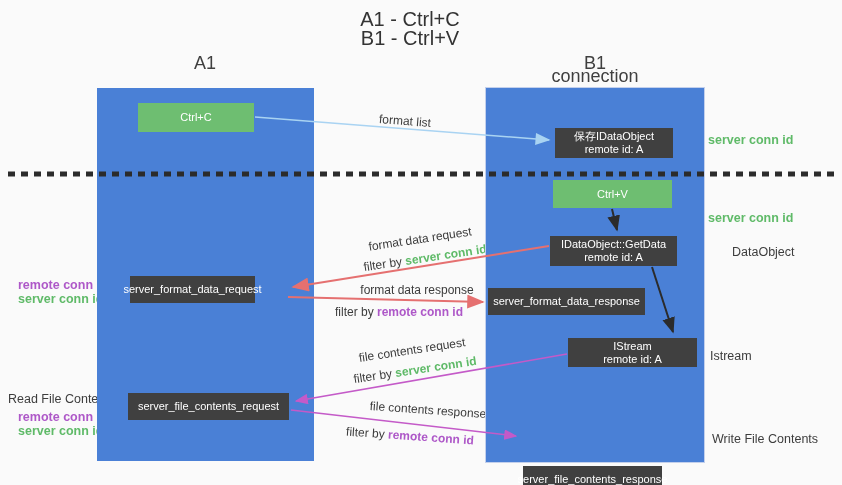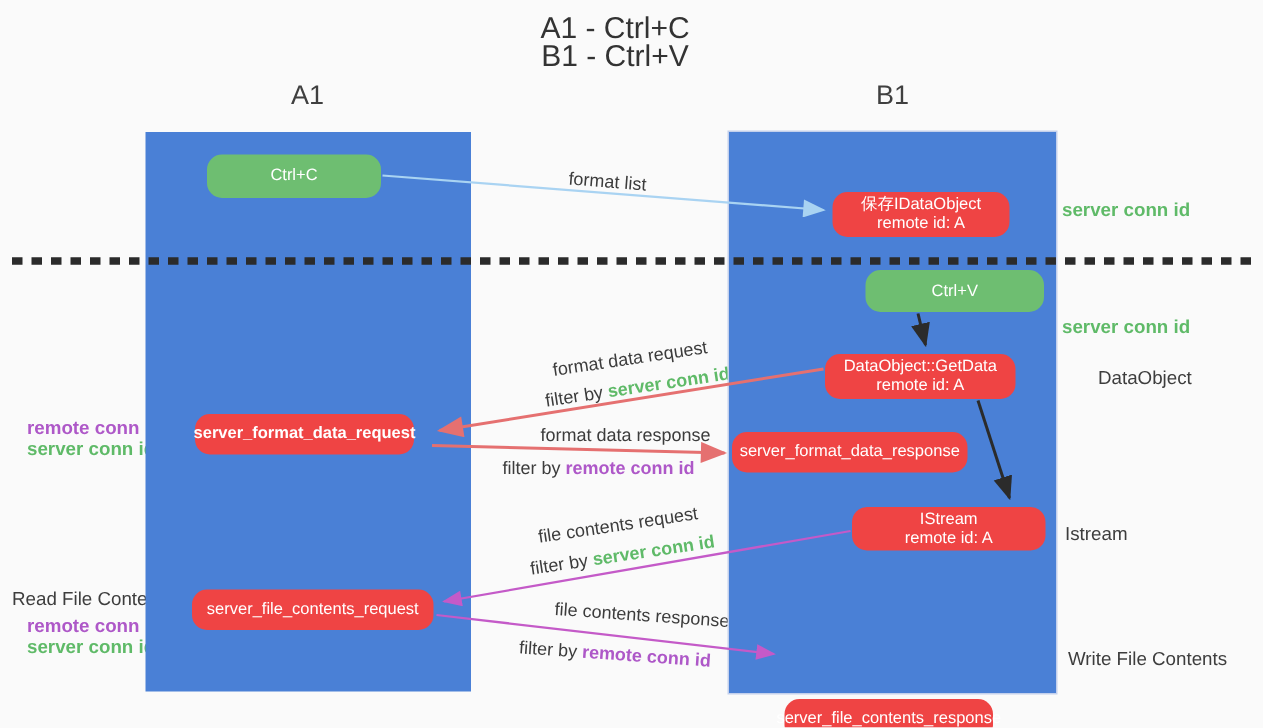--- a/index.html
+++ b/index.html
@@ -11,24 +11,24 @@
   .abs{position:absolute;}
   .title{
     left:310px;top:10px;width:200px;text-align:center;
     font-size:20px;line-height:19px;color:#333;
   }
   .lane-header{width:140px;text-align:center;font-size:18px;line-height:13px;color:#3f3f3f;}
   .lane{background:#4a80d6;}
   .lane-right{box-shadow:0 0 0 1px #c3d0ec;}
   .node{
     display:flex;flex-direction:column;align-items:center;justify-content:center;
-    color:#fff;font-size:11px;line-height:13px;text-align:center;white-space:nowrap;border-radius:10px;
+    color:#fff;font-size:11px;line-height:13px;text-align:center;white-space:nowrap;
   }
   .green-node{background:#6ebe71;}
-  .orange-node{background:#ef4444;}
+  .orange-node{background:#404040;}
   .side-label{font-size:12.5px;color:#3d3d3d;white-space:nowrap;}
   .c-green{color:#5fba68;font-weight:bold;}
   .c-purple{color:#ae58c8;font-weight:bold;}
   .right-align{text-align:right;}
   .arrow-label{
     font-size:12px;color:#3c3c3c;white-space:nowrap;
     transform:translate(-50%,-50%);
   }
   .r-neg8{transform:translate(-50%,-50%) rotate(-8.5deg);}
   .r-pos4{transform:translate(-50%,-50%) rotate(4deg);}
@@ -44,20 +44,21 @@
   <div class="abs title">
     <div>A1 - Ctrl+C</div>
     <div>B1 - Ctrl+V</div>
   </div>
 
   <div class="abs lane-header" style="left:135px;top:57px;">
     <div>A1</div>
   </div>
   <div class="abs lane-header" style="left:525px;top:57px;">
     <div>B1</div>
+    <div>connection</div>
   </div>
 
   <div class="abs lane" style="left:97px;top:88px;width:217px;height:373px;"></div>
   <div class="abs lane lane-right" style="left:486px;top:88px;width:218px;height:374px;"></div>
 
   <svg class="overlay" width="842" height="485" viewBox="0 0 842 485">
     <defs>
       <marker id="m-blue" viewBox="0 0 10 8" refX="9" refY="4" markerWidth="11" markerHeight="8" orient="auto">
         <polygon points="0,0 10,4 0,8" fill="#a9d3f2"></polygon>
       </marker>
@@ -91,30 +92,30 @@
 
   <div class="abs node green-node layer-boxes" style="left:138px;top:103px;width:116px;height:29px;">
     <span>Ctrl+C</span>
   </div>
 
   <div class="abs node orange-node layer-boxes" style="left:555px;top:128px;width:118px;height:30px;">
     <span>保存IDataObject</span>
     <span>remote id: A</span>
   </div>
 
-  <div class="abs node green-node layer-boxes" style="left:553px;top:180px;width:119px;height:28px;margin-left:24px;">
+  <div class="abs node green-node layer-boxes" style="left:553px;top:180px;width:119px;height:28px;">
     <span>Ctrl+V</span>
   </div>
 
   <div class="abs node orange-node layer-boxes" style="left:550px;top:236px;width:127px;height:30px;">
-    <span>DataObject::GetData</span>
+    <span>IDataObject::GetData</span>
     <span>remote id: A</span>
   </div>
 
-  <div class="abs node orange-node layer-boxes" style="left:130px;top:276px;width:146px;height:27px;font-weight:bold;">
+  <div class="abs node orange-node layer-boxes" style="left:130px;top:276px;width:125px;height:27px;">
     <span>server_format_data_request</span>
   </div>
 
   <div class="abs node orange-node layer-boxes" style="left:488px;top:288px;width:157px;height:27px;text-align:center;">
     <span>server_format_data_response</span>
   </div>
 
   <div class="abs node orange-node layer-boxes" style="left:568px;top:338px;width:129px;height:29px;">
     <span>IStream</span>
     <span>remote id: A</span>

